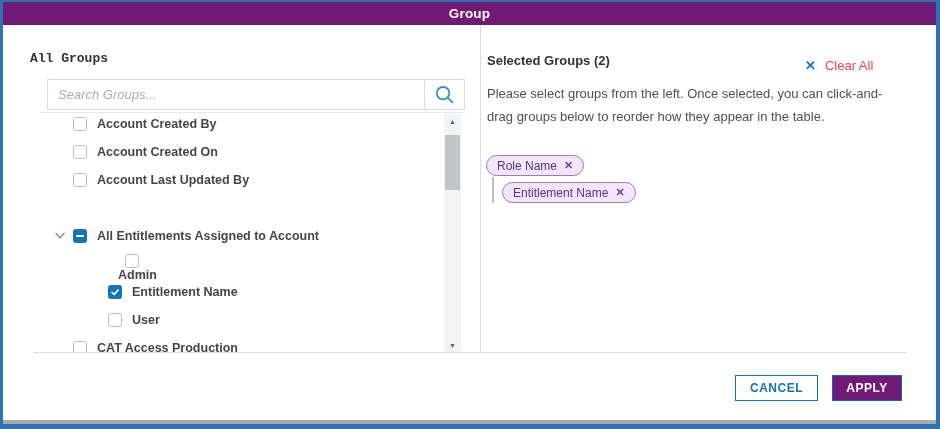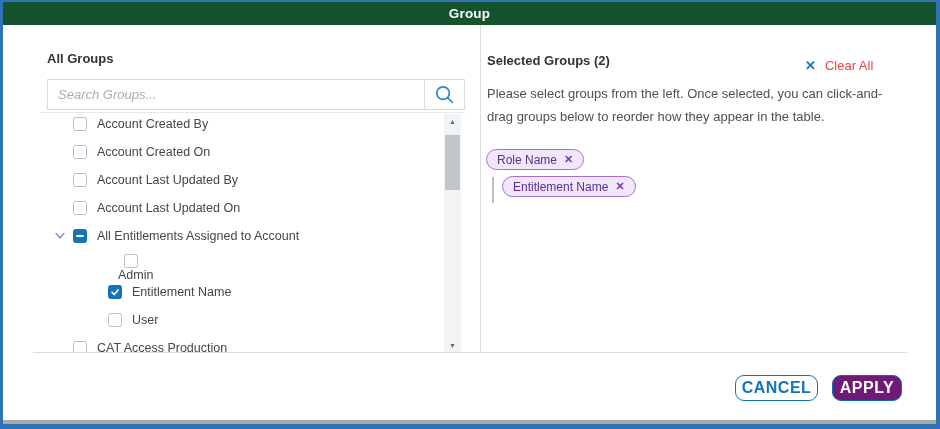--- a/index.html
+++ b/index.html
@@ -6,32 +6,32 @@
   body { font-family:"Liberation Sans", sans-serif; background:#fff; }
   .frame { position:relative; width:940px; height:429px; background:#fff; overflow:hidden; }
   .abs { position:absolute; }
   
   .b-top { left:0; top:0; width:940px; height:2px; background:#2e74b5; }
   .b-left { left:0; top:0; width:3px; height:429px; background:#2e74b5; }
   .b-right { left:936px; top:0; width:4px; height:429px; background:#2e74b5; }
   .b-bottom { left:0; top:424px; width:940px; height:5px; background:#2e74b5; }
   .gray-strip { left:3px; top:420px; width:933px; height:4px; background:#a9a9a9; }
   
-  .titlebar { left:3px; top:2px; width:933px; height:23px; background:#14532d; display:flex; align-items:center; justify-content:center; }
+  .titlebar { left:3px; top:2px; width:933px; height:23px; background:#701a75; display:flex; align-items:center; justify-content:center; }
   .titlebar span { color:#ffffff; font-size:13.5px; font-weight:700; letter-spacing:.2px; }
   
   .panel-heading { font-size:13px; font-weight:700; color:#333; }
-  .lp-heading { left:47px; top:51px; }
+  .lp-heading { left:30px; top:51px;font-family:Liberation Mono, monospace; }
   .searchbox { left:47px; top:79px; width:418px; height:31px; border:1px solid #d6dce6; background:#fff; display:flex; }
   .searchbox input { flex:1; border:none; outline:none; padding:0 10px; font-size:13px; color:#444; font-family:"Liberation Sans", sans-serif;font-style:italic; }
   .searchbox input::placeholder { color:#a3aebc; opacity:1; }
   .search-btn { width:40px; border-left:1px solid #d6dce6; display:flex; align-items:center; justify-content:center; cursor:pointer; }
   
   .list-viewport { left:40px; top:112px; width:425px; height:240px; border-top:1px solid #e4e9ef; overflow:hidden; background:#fff; }
-  .row { position:absolute; left:0; height:20px; display:flex; align-items:center; }
+  .row { position:absolute; left:0; height:20px; display:flex; align-items:center;font-weight:bold; }
   .row .lbl { font-size:12.5px; color:#464646; margin-left:10px; white-space:nowrap; }
   .cb { width:14px; height:14px; border:1.5px solid #b3bfce; border-radius:2.5px; background:#fff; flex:0 0 auto; display:flex; align-items:center; justify-content:center; }
   .cb.checked, .cb.ind { background:#1473b9; border-color:#1473b9; }
   .cb.ind::after { content:""; width:8px; height:2px; background:#fff; border-radius:1px; }
   .chev { width:14px; margin-right:6px; display:flex; align-items:center; justify-content:center; }
   .r0{top:1px;padding-left:33px;} .r1{top:29px;padding-left:33px;} .r2{top:57px;padding-left:33px;}
   .r3{top:85px;padding-left:33px;} .r4{top:113px;padding-left:13px;}
   .r5{top:141px;padding-left:68px;flex-direction:column;} .r6{top:169px;padding-left:68px;} .r7{top:197px;padding-left:68px;}
   .r8{top:225px;padding-left:33px;}
   
@@ -41,28 +41,28 @@
   .scroll-thumb { position:absolute; left:1px; top:21px; width:15px; height:55px; background:#c2c5c8; cursor:grab; }
   
   .vdivider { left:480px; top:25px; width:1px; height:327px; background:#d8dde3; }
   .hdivider { left:33px; top:352px; width:874px; height:1px; background:#d8dde3; }
   
   .rp-heading { left:487px; top:53px; }
   .clear-all { left:805px; top:58px; display:flex; align-items:center; gap:9px; cursor:pointer; }
   .clear-x { color:#1573b9; font-size:13px; font-weight:700; }
   .clear-lbl { color:#ef4444; font-size:13px; font-weight:400; }
   .instructions { left:487px; top:82px; width:414px; font-size:13px; color:#4f4f4f; line-height:23px; }
-  .chip { position:absolute; height:21px; display:inline-flex; align-items:center; padding:0 10px; background:#f1e7fa; border:1.5px solid #a76ed3; border-radius:11px; cursor:grab; }
+  .chip { position:absolute; height:21px; display:inline-flex; align-items:center; padding:0 10px; background:#f1e7fa; border:1.5px solid #a76ed3; border-radius:11px; cursor:grab;margin-top:6px; }
   .chip .chip-lbl { font-size:12px; color:#5e2d91; white-space:nowrap; }
   .chip .chip-x { font-size:11px; font-weight:700; color:#7b3db1; margin-left:7px; cursor:pointer; }
   .chip1 { left:486px; top:149px; }
   .chip2 { left:502px; top:176px; }
   .chip-indent { left:492px; top:177px; width:2px; height:26px; background:#b9bfc7; }
   
-  .btn { position:absolute; top:375px; height:26px; border-radius:9px; display:flex; align-items:center; justify-content:center; font-size:16px; font-weight:700; letter-spacing:.5px; cursor:pointer; font-family:"Liberation Sans", sans-serif; }
+  .btn { position:absolute; top:375px; height:26px; border-radius:0; display:flex; align-items:center; justify-content:center; font-size:12px; font-weight:700; letter-spacing:.5px; cursor:pointer; font-family:"Liberation Sans", sans-serif; }
   .btn-cancel { left:735px; width:83px; background:#fff; border:1px solid #1573b9; color:#1573b9; }
   .btn-apply { left:832px; width:70px; background:#701a75; border:1px solid #0e6cb6; color:#fff; }
 </style>
 </head>
 <body>
 
 <div class="frame">
 
   <div class="abs titlebar">
     <span>Group</span>
@@ -86,24 +86,20 @@
       <span class="cb"></span>
       <span class="lbl">Account Created By</span>
     </div>
     <div class="row r1">
       <span class="cb"></span>
       <span class="lbl">Account Created On</span>
     </div>
     <div class="row r2">
       <span class="cb"></span>
       <span class="lbl">Account Last Updated By</span>
-    </div>
-    <div class="row r3">
-      <span class="cb"></span>
-      <span class="lbl">Account Last Updated On</span>
     </div>
     <div class="row r4">
       <span class="chev">
         <svg width="12" height="8" viewBox="0 0 12 8">
             <path d="M2 1.5l4 4.3 4-4.3" fill="none" stroke="#7f99b8" stroke-width="1.6" stroke-linecap="round"></path>
           </svg>
       </span>
       <span class="cb ind"></span>
       <span class="lbl">All Entitlements Assigned to Account</span>
     </div>

